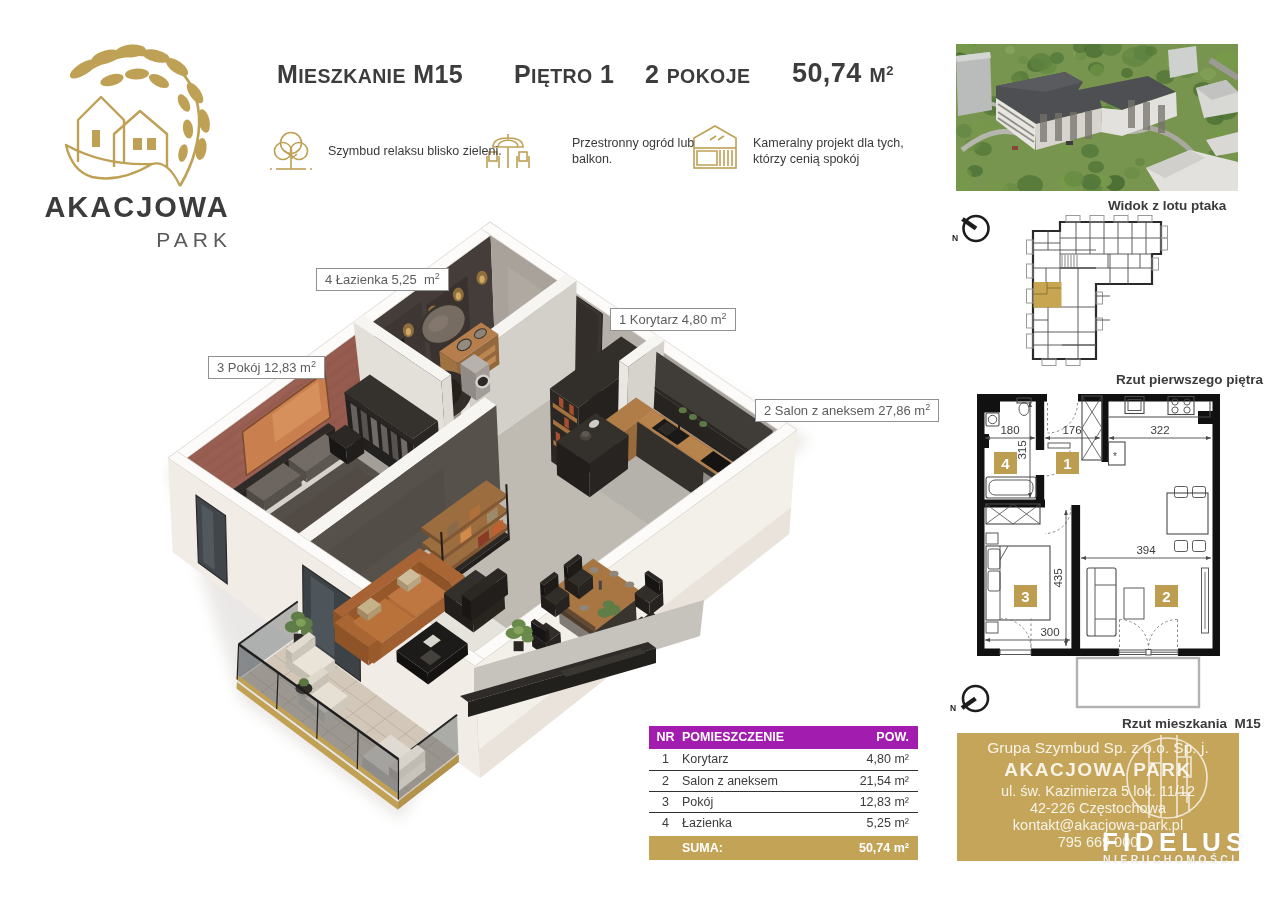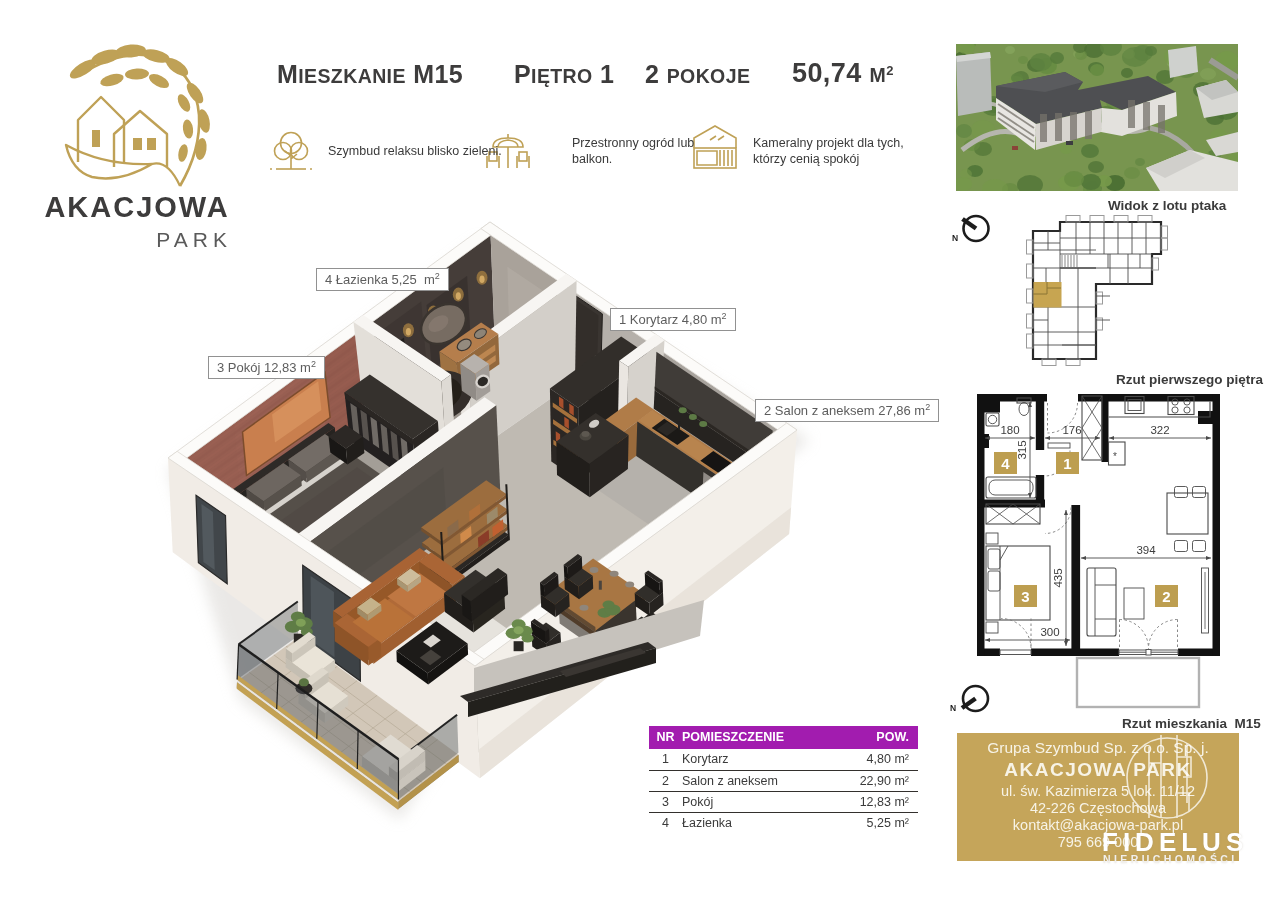--- a/index.html
+++ b/index.html
@@ -830,32 +830,37 @@
       <div style="padding-right:9px;">POW.</div>
     </div>
  <div style="display:flex;height:21px;line-height:21px;border-bottom:1.6px solid #33302d;">
    <div style="width:33px;text-align:center;">1</div>
       <div style="flex:1;">Korytarz</div>
       <div style="padding-right:9px;">4,80 m²</div>
     </div>
  <div style="display:flex;height:20px;line-height:20px;border-bottom:1.6px solid #33302d;">
    <div style="width:33px;text-align:center;">2</div>
       <div style="flex:1;">Salon z aneksem</div>
-      <div style="padding-right:9px;">22,90 m²</div>
+      <div style="padding-right:9px;">21,54 m²</div>
     </div>
  <div style="display:flex;height:20px;line-height:20px;border-bottom:1.6px solid #33302d;">
    <div style="width:33px;text-align:center;">3</div>
       <div style="flex:1;">Pokój</div>
       <div style="padding-right:9px;">12,83 m²</div>
     </div>
  <div style="display:flex;height:20px;line-height:20px;">
    <div style="width:33px;text-align:center;">4</div>
       <div style="flex:1;">Łazienka</div>
       <div style="padding-right:9px;">5,25 m²</div>
     </div>
+ <div style="background:#c3a457;color:#fff;font-weight:bold;height:24px;line-height:24px;display:flex;margin-top:3px;">
+   <div style="width:33px;"></div>
+      <div style="flex:1;">SUMA:</div>
+      <div style="padding-right:9px;">50,74 m²</div>
+    </div>
 </div>
 
 <div class="abs" style="left:957px;top:733px;width:282px;height:128px;background:#c5a55a;overflow:hidden;color:#f7f3e6;text-align:center;">
  <div style="font-size:15.5px;margin-top:6px;">Grupa Szymbud Sp. z o.o. Sp. j.</div>
  <div style="font-size:19px;font-weight:bold;letter-spacing:1.5px;margin-top:2px;">AKACJOWA PARK</div>
  <div style="font-size:14.5px;margin-top:2px;">ul. św. Kazimierza 5 lok. 11/12</div>
  <div style="font-size:14.5px;margin-top:1px;">42-226 Częstochowa</div>
  <div style="font-size:14.5px;margin-top:1px;">kontakt@akacjowa-park.pl</div>
  <div style="font-size:14.5px;margin-top:1px;">795 669 000</div>
 

